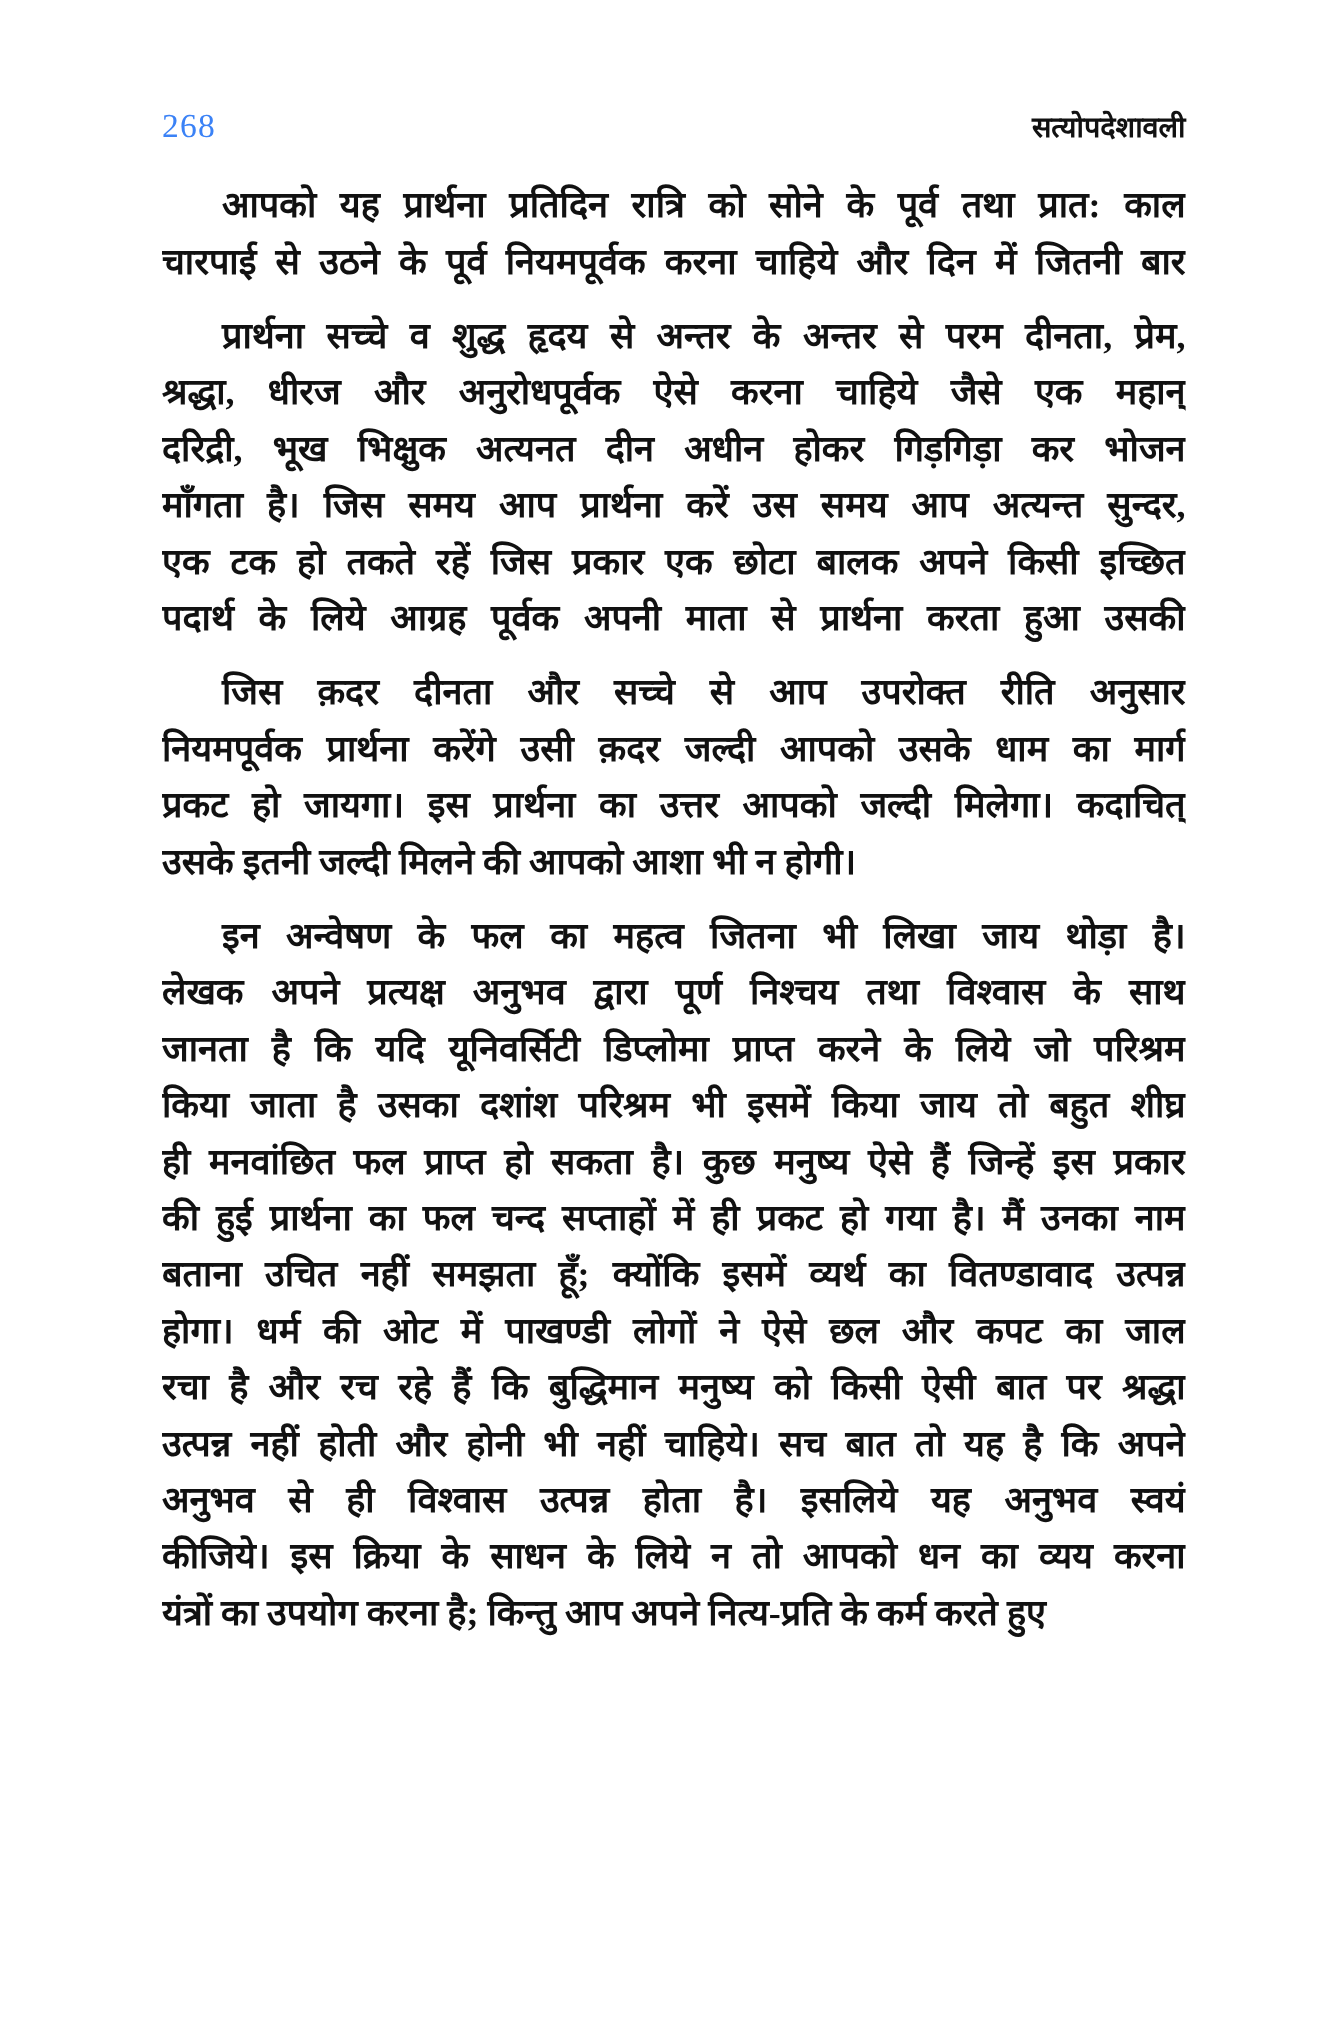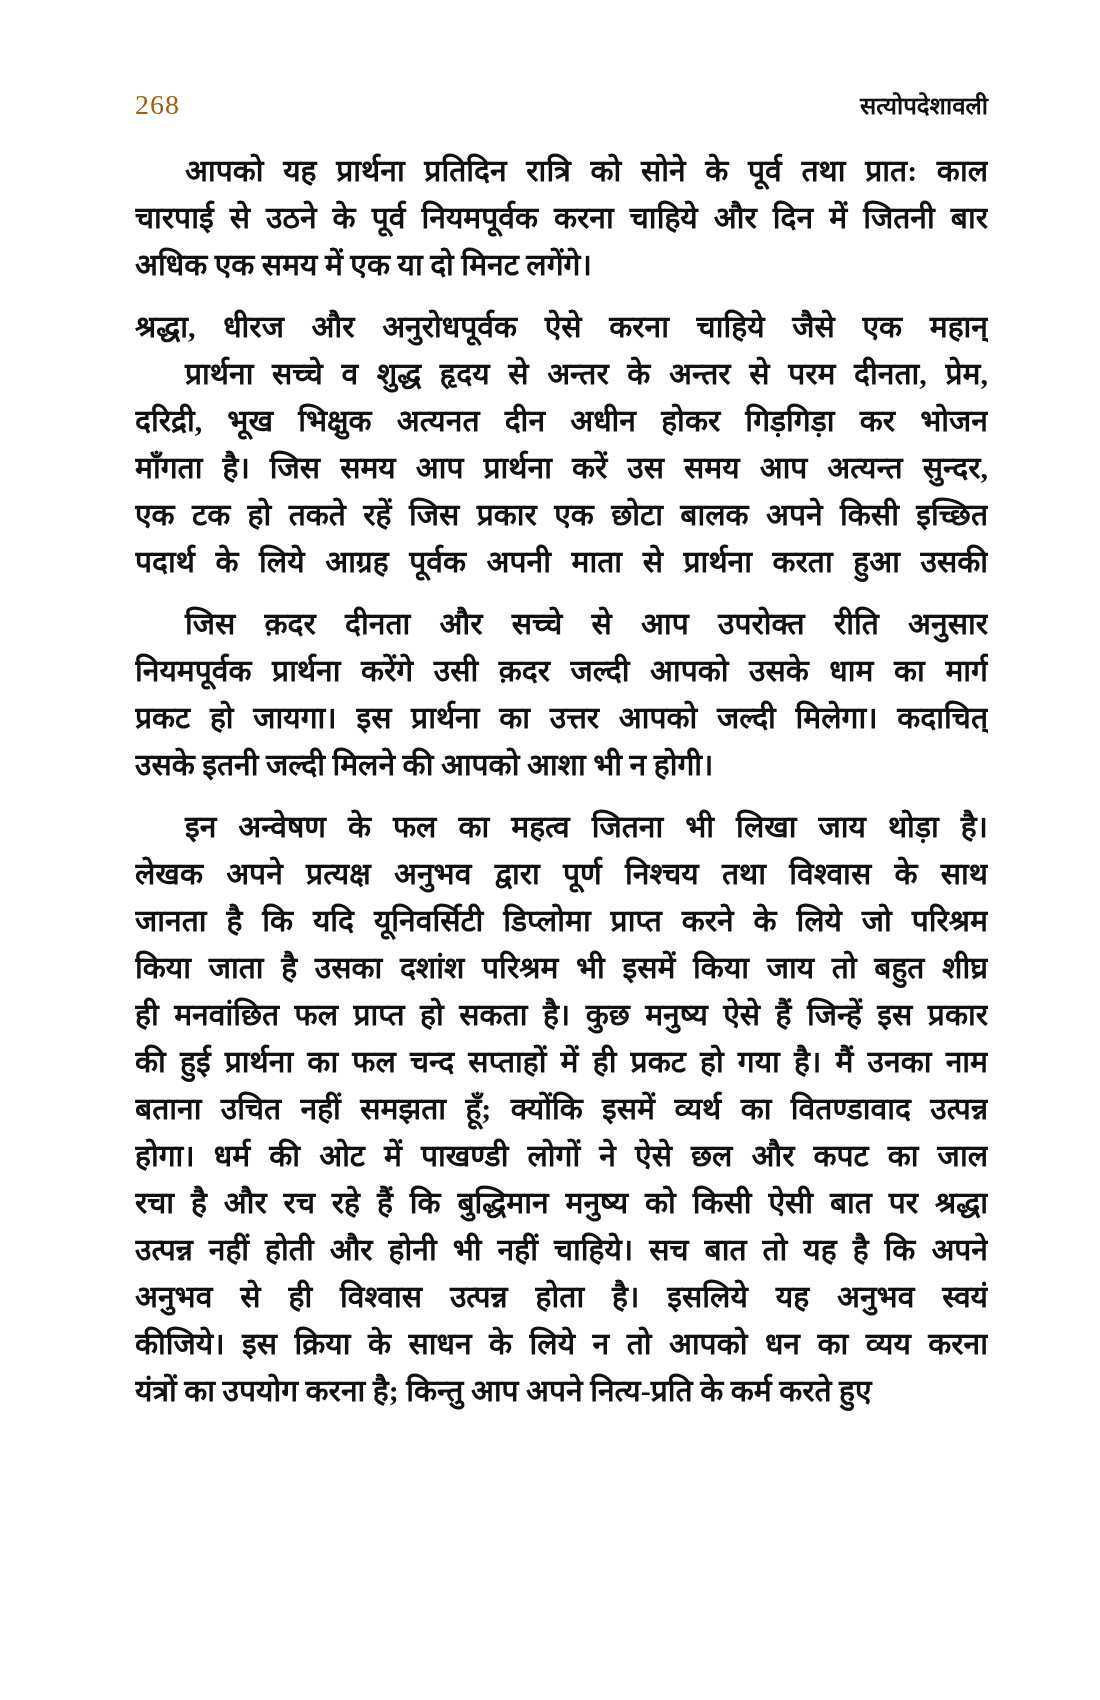--- a/index.html
+++ b/index.html
@@ -20,21 +20,21 @@
   }
   .running-header {
     display: flex;
     justify-content: space-between;
     align-items: baseline;
     margin-bottom: 26px;
   }
   .page-number {
     font-size: 28px;
     letter-spacing: 1px;
-    color: #a16207;
+    color: #3b82f6;
   }
   .running-title {
     font-size: 24px;
     font-weight: 600;
     color: #111;
   }
   .body-text {
     font-size: 30px;
     font-weight: 600;
     color: #111;
@@ -59,26 +59,25 @@
   <div class="running-header">
     <span class="page-number">268</span>
     <span class="running-title">सत्योपदेशावली</span>
   </div>
 
   <div class="body-text">
 
     <div class="paragraph">
       <div class="line first">आपको यह प्रार्थना प्रतिदिन रात्रि को सोने के पूर्व तथा प्रात: काल</div>
       <div class="line">चारपाई से उठने के पूर्व नियमपूर्वक करना चाहिये और दिन में जितनी बार</div>
-      <div class="line last">अधिक एक समय में एक या दो मिनट लगेंगे।</div>
     </div>
 
     <div class="paragraph">
+      <div class="line first">प्रार्थना सच्चे व शुद्ध हृदय से अन्तर के अन्तर से परम दीनता, प्रेम,</div>
       <div class="line">श्रद्धा, धीरज और अनुरोधपूर्वक ऐसे करना चाहिये जैसे एक महान्</div>
-      <div class="line first">प्रार्थना सच्चे व शुद्ध हृदय से अन्तर के अन्तर से परम दीनता, प्रेम,</div>
       <div class="line">दरिद्री, भूख भिक्षुक अत्यनत दीन अधीन होकर गिड़गिड़ा कर भोजन</div>
       <div class="line">माँगता है। जिस समय आप प्रार्थना करें उस समय आप अत्यन्त सुन्दर,</div>
       <div class="line">एक टक हो तकते रहें जिस प्रकार एक छोटा बालक अपने किसी इच्छित</div>
       <div class="line">पदार्थ के लिये आग्रह पूर्वक अपनी माता से प्रार्थना करता हुआ उसकी</div>
     </div>
 
     <div class="paragraph">
       <div class="line first">जिस क़दर दीनता और सच्चे से आप उपरोक्त रीति अनुसार</div>
       <div class="line">नियमपूर्वक प्रार्थना करेंगे उसी क़दर जल्दी आपको उसके धाम का मार्ग</div>
       <div class="line">प्रकट हो जायगा। इस प्रार्थना का उत्तर आपको जल्दी मिलेगा। कदाचित्</div>

